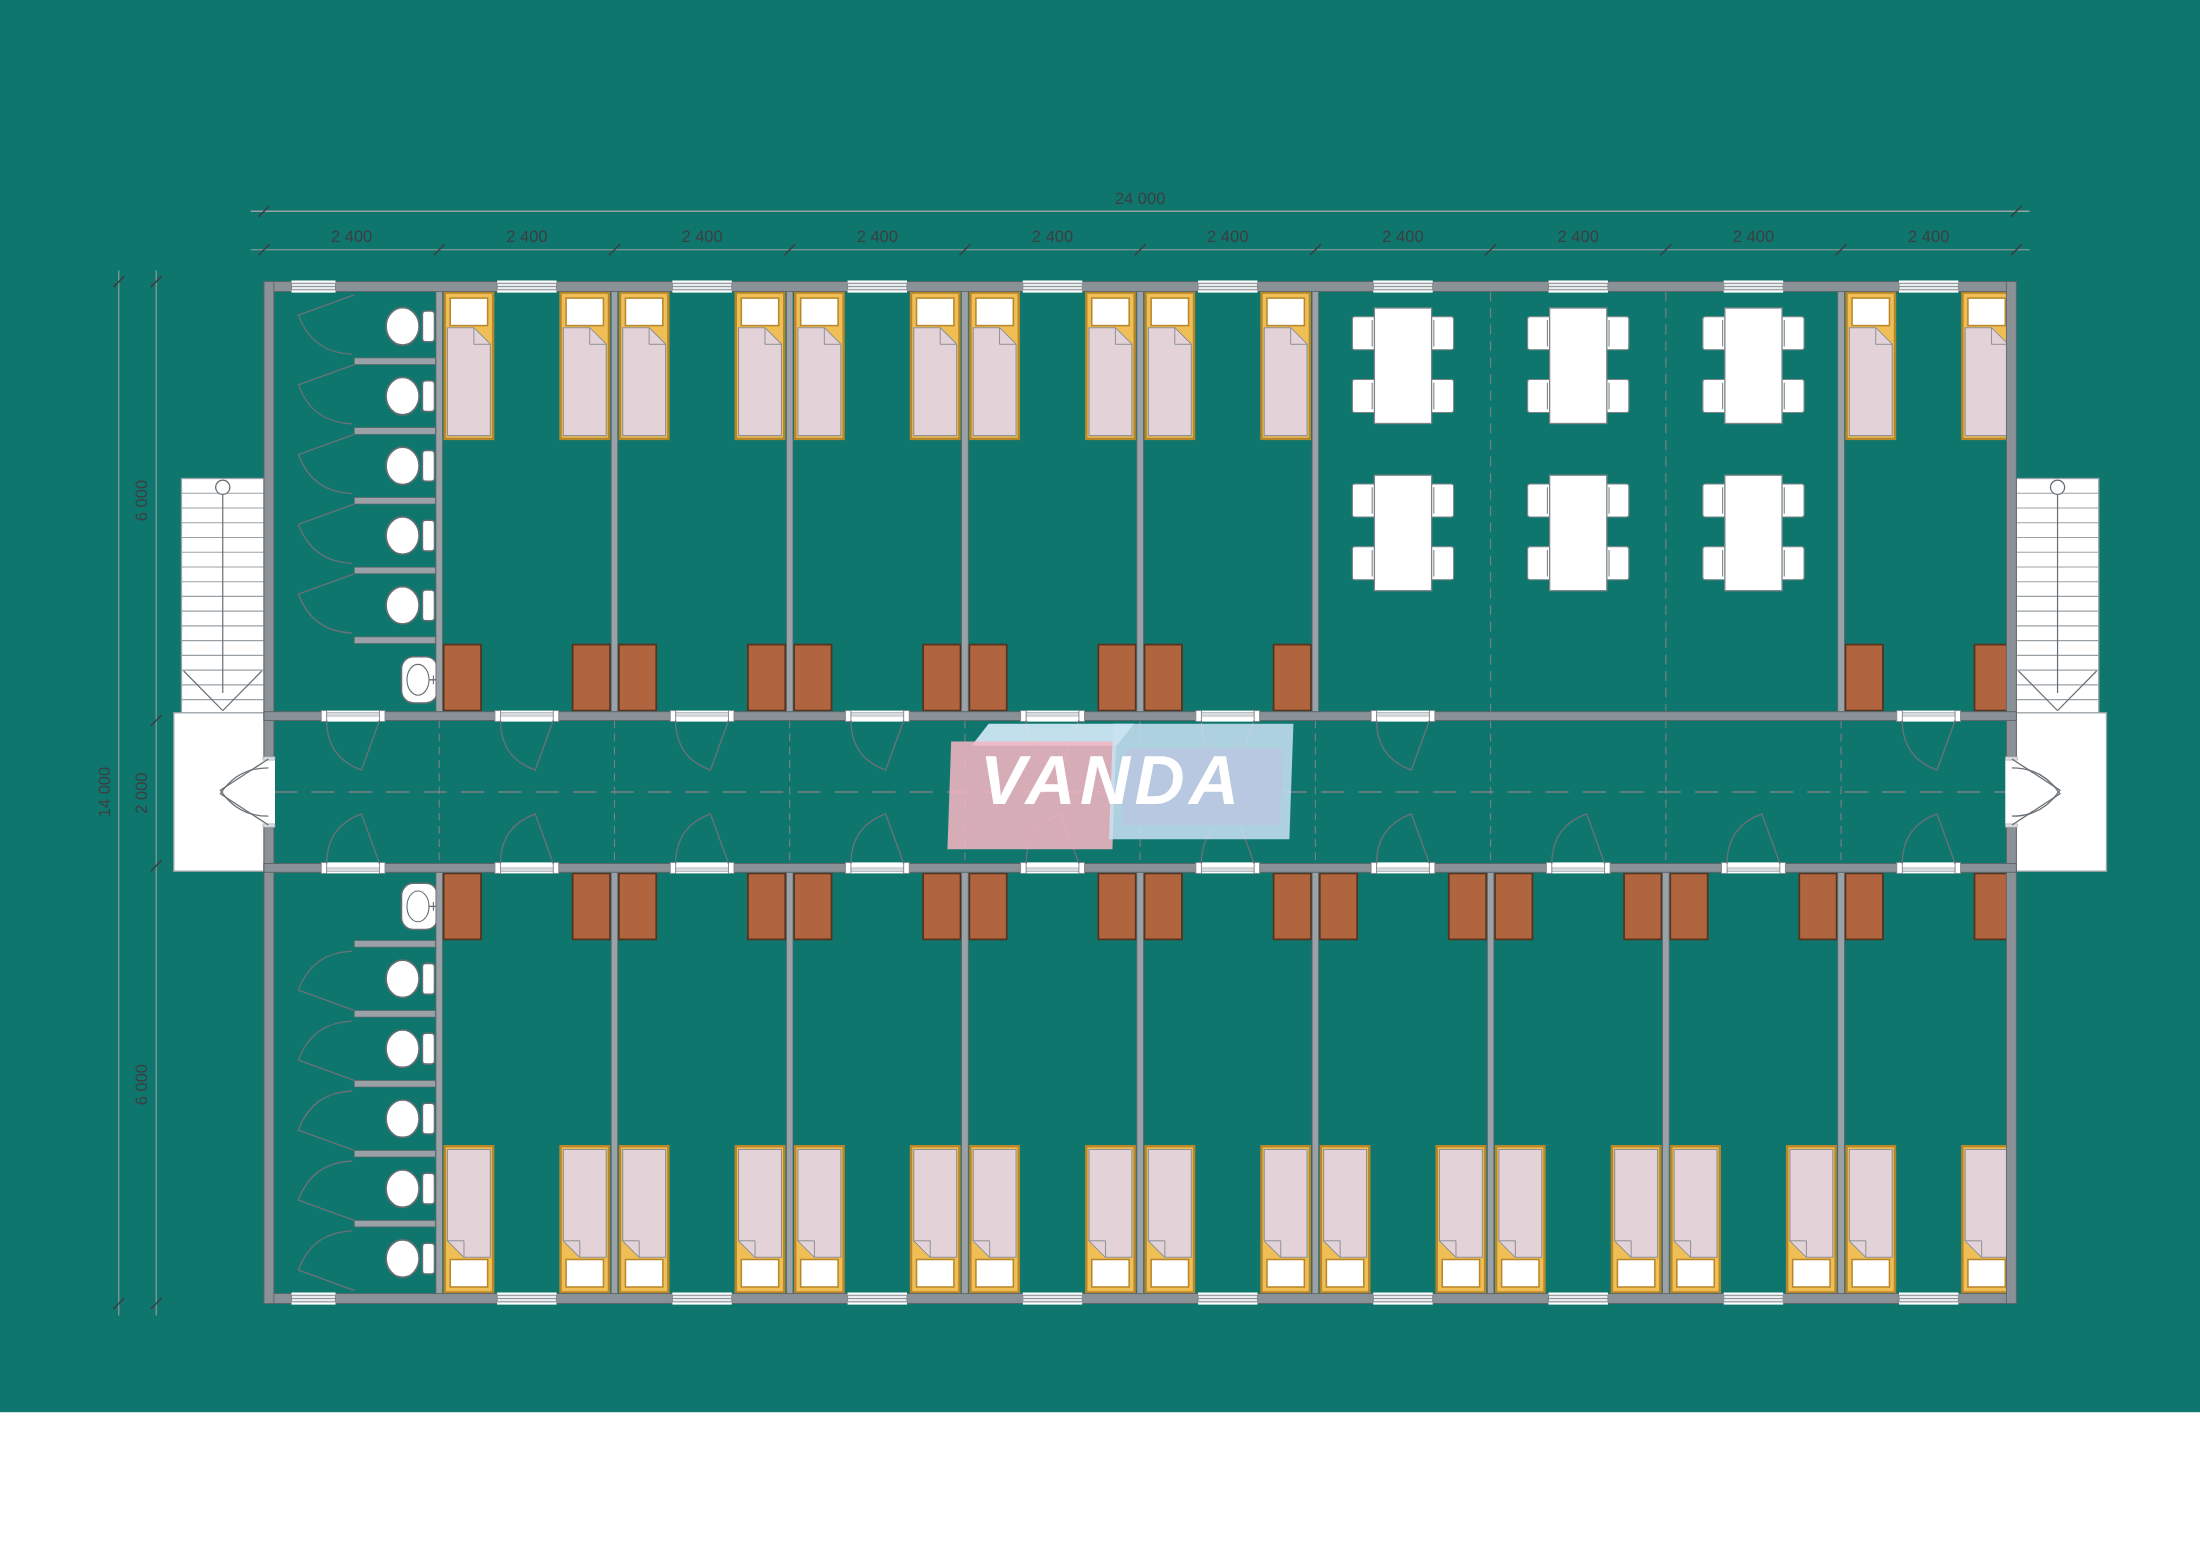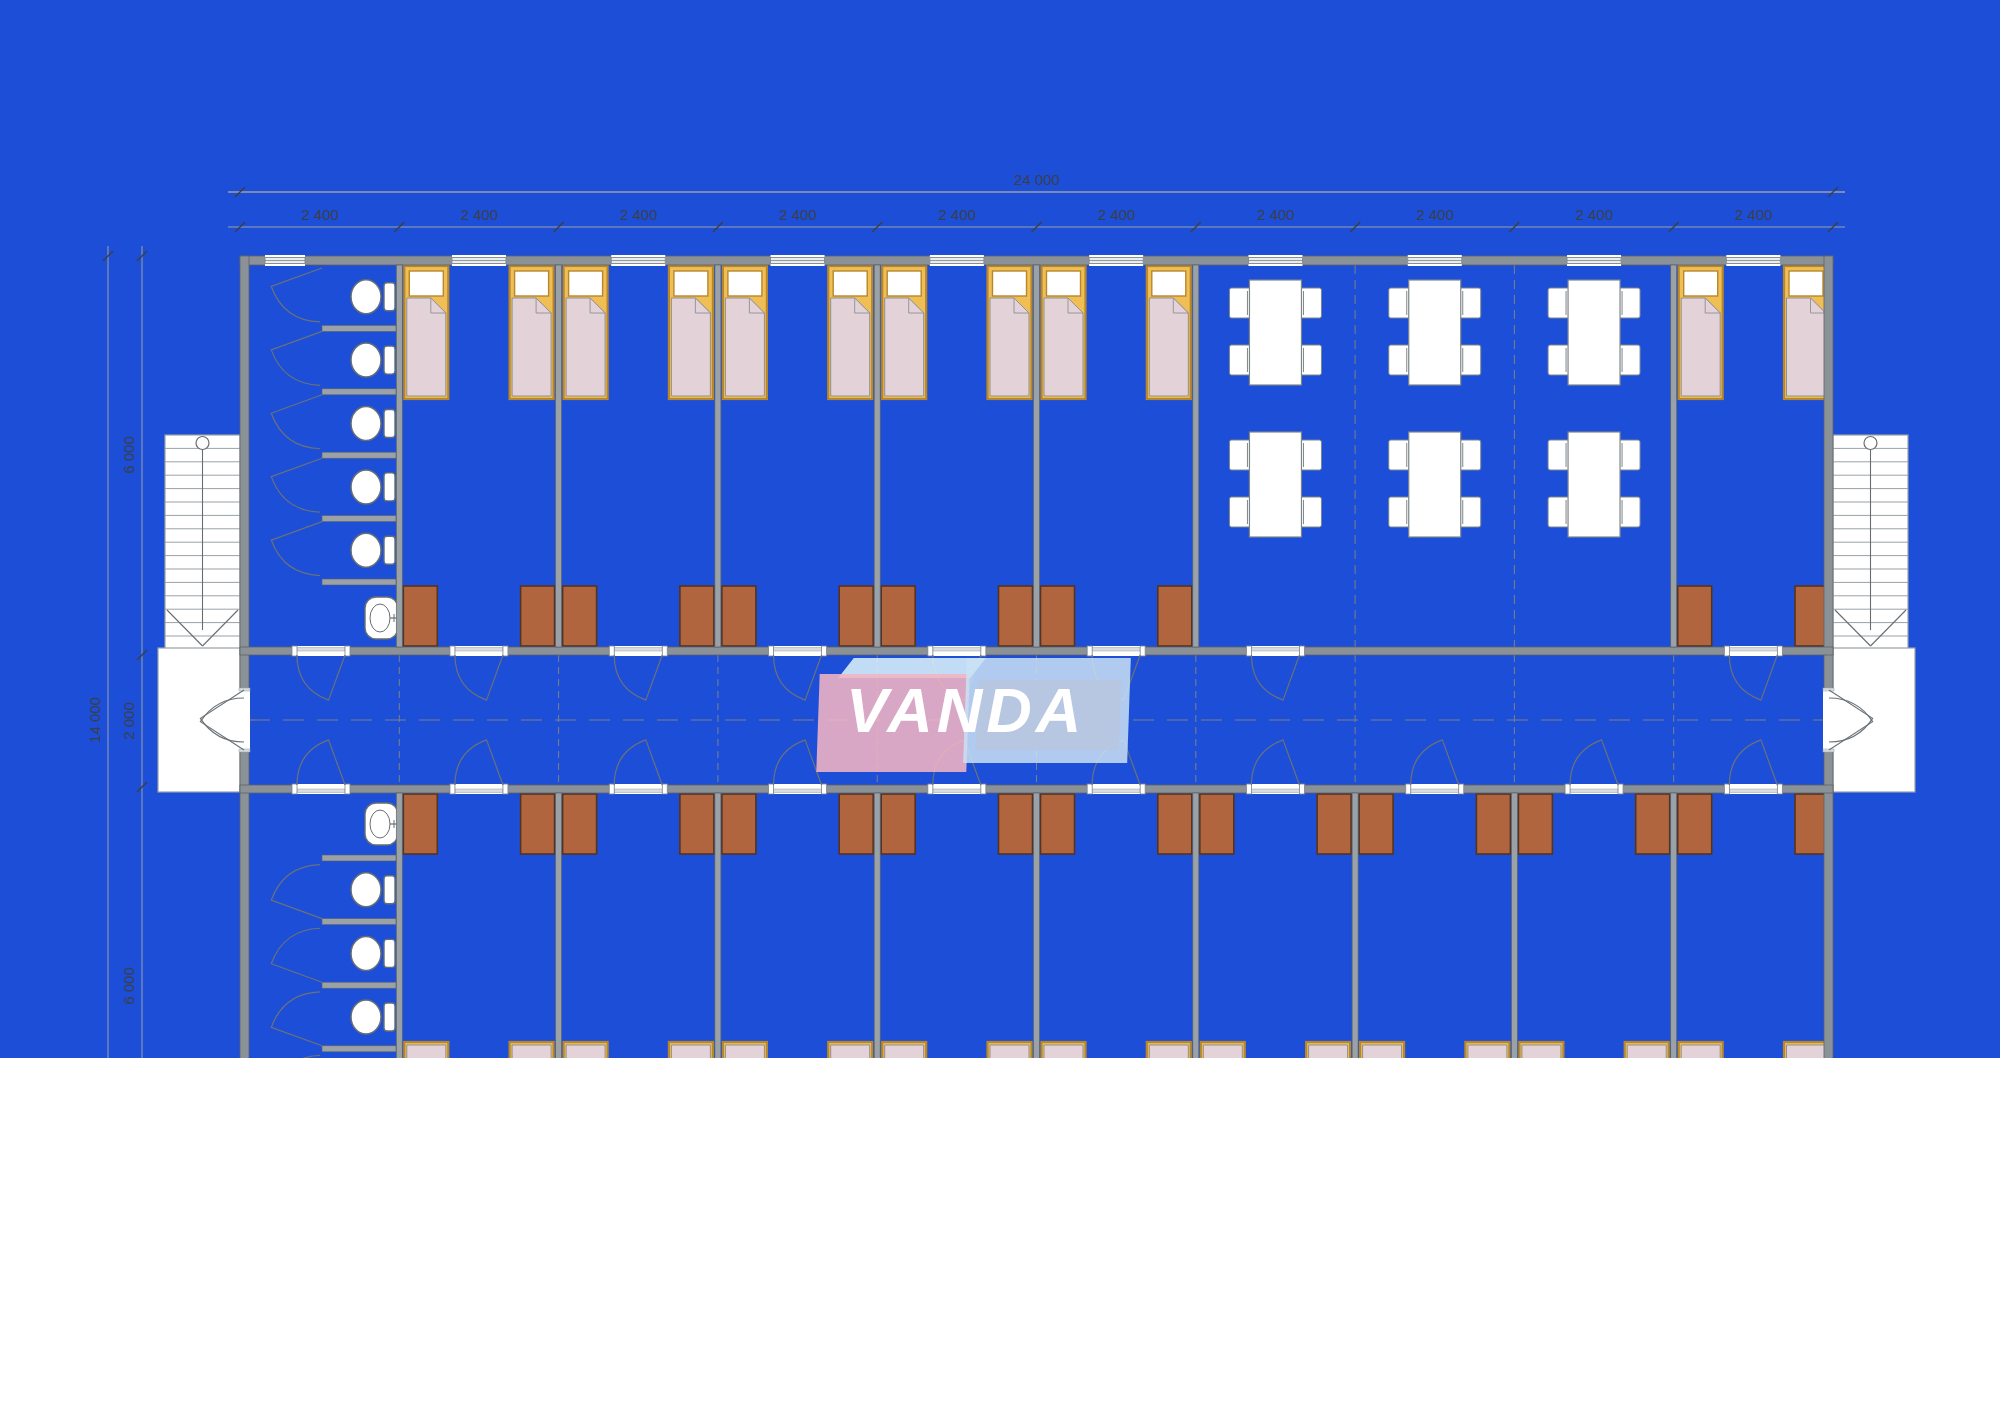--- a/index.html
+++ b/index.html
@@ -1,19 +1,19 @@
 <!DOCTYPE html>
 <html><head>
 <meta charset="utf-8">
 <style>
   html,body{margin:0;padding:0;background:#fff;}
-  .sheet{position:relative;width:2000px;height:1058px;background:#1d4ed8;overflow:hidden;
+  .sheet{position:relative;width:2000px;height:1284px;background:#0f766e;overflow:hidden;
          font-family:"Liberation Sans","DejaVu Sans",sans-serif;}
   svg{position:absolute;left:0;top:0;}
-  .logo{position:absolute;left:816px;top:652px;width:318px;height:124px;pointer-events:none;}
+  .logo{position:absolute;left:861px;top:652px;width:318px;height:124px;pointer-events:none;}
   .logo-topface{position:absolute;left:30px;top:6px;width:132px;height:20px;transform:skewX(-38deg);}
   .logo-pink{position:absolute;left:2px;top:22px;width:150px;height:98px;transform:skewX(-2deg);}
   .logo-blue{position:absolute;left:149px;top:6px;width:164px;height:105px;transform:skewX(-2deg);}
   .logo-panel{position:absolute;left:161px;top:28px;width:143px;height:70px;transform:skewX(-2deg);}
   .logo-text{position:absolute;left:30px;top:22px;font-weight:bold;font-style:italic;
              font-size:63px;letter-spacing:4px;color:#fff;white-space:nowrap;}
 </style>
 </head>
 <body>
 

